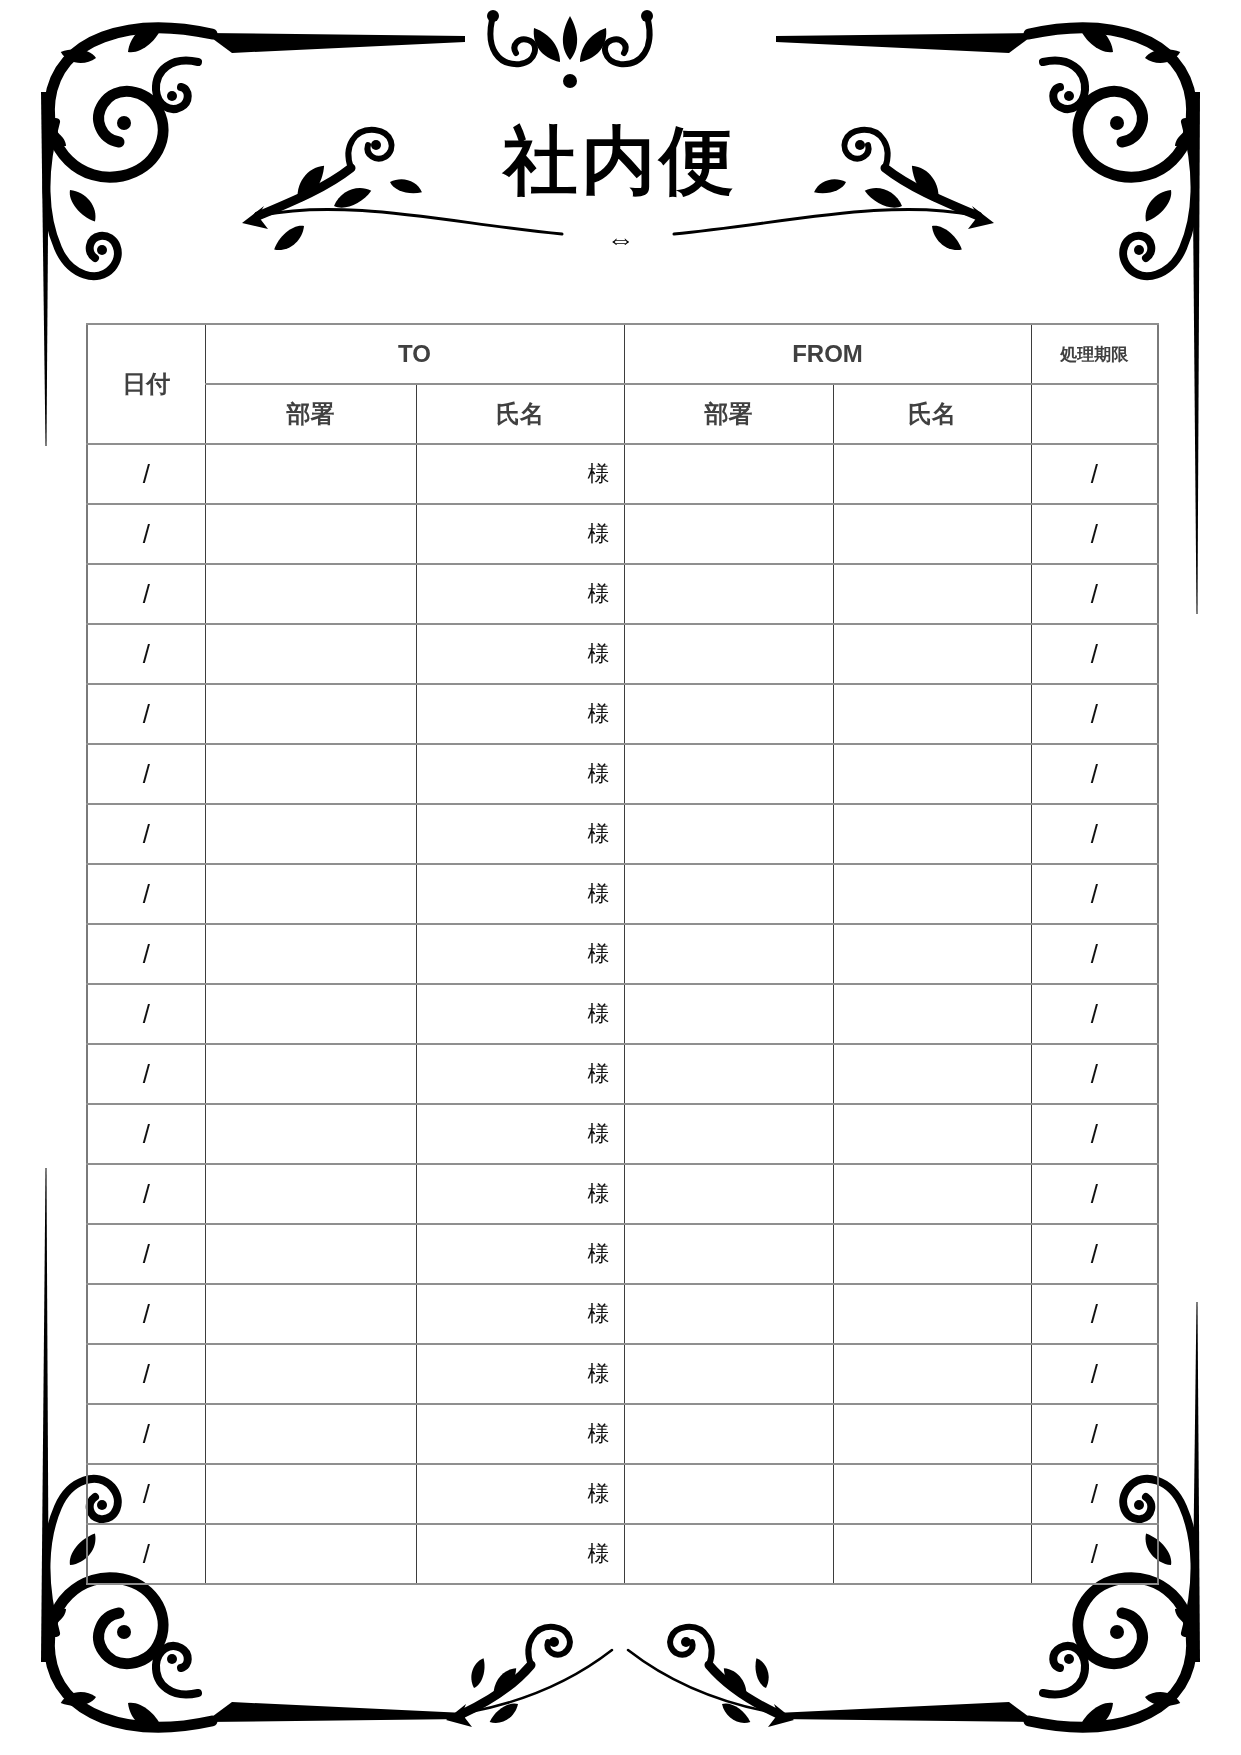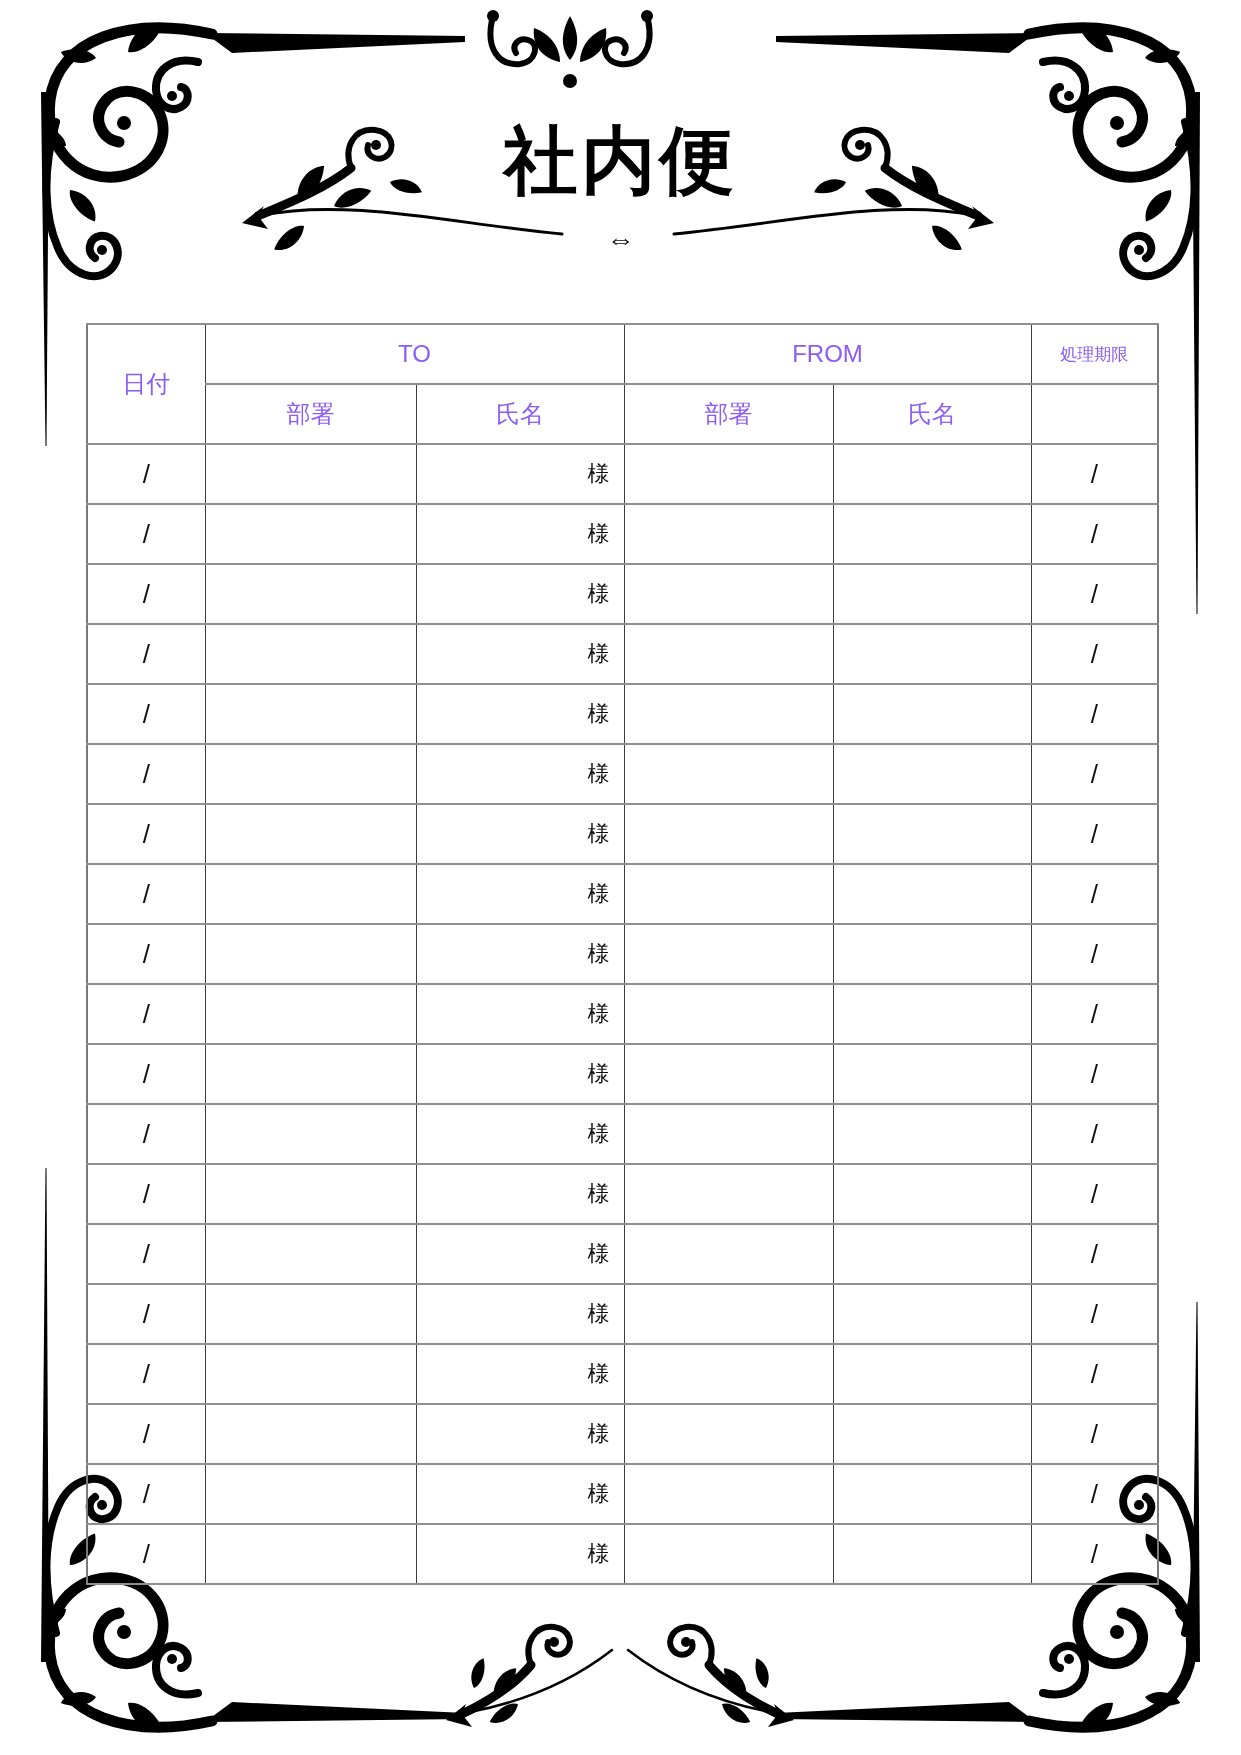--- a/index.html
+++ b/index.html
@@ -34,21 +34,21 @@
 
   table.routing { border:2px solid #7a7a7a; }
   table.routing th, table.routing td {
     border-left:1px solid #3d3d3d; border-right:1px solid #3d3d3d;
     border-top:2px solid #8f8f8f; border-bottom:2px solid #8f8f8f;
     padding:0; overflow:hidden; white-space:nowrap;
   }
   table.routing thead tr { height:60px; }
   table.routing tbody tr { height:60px; }
   table.routing th {
-    font-weight:normal; font-size:24px; color:#8b5cf6;
+    font-weight:bold; font-size:24px; color:#404040;
     text-align:center; vertical-align:middle;
   }
   table.routing thead tr.grp th { border-bottom:1px solid #3d3d3d; }
   table.routing th.deadline-h { font-size:17px; }
   table.routing td { vertical-align:middle; font-size:22px; color:#111; }
   table.routing td.slash-cell { text-align:center; font-size:26px; }
   table.routing td.toname-cell { text-align:right; padding-right:14px; }
 </style>
 </head>
 <body>

